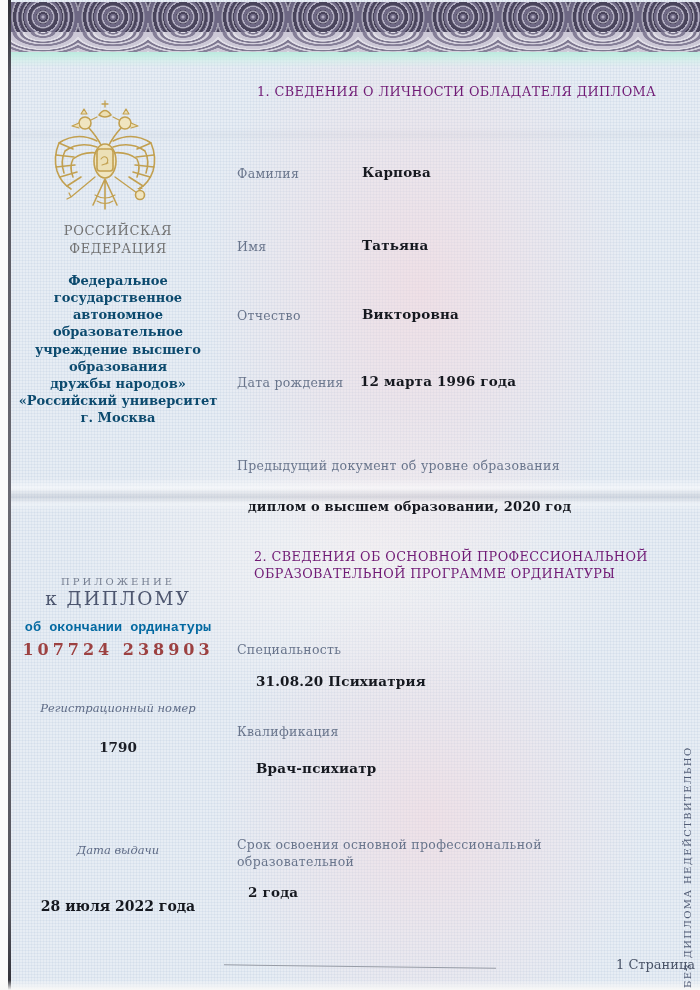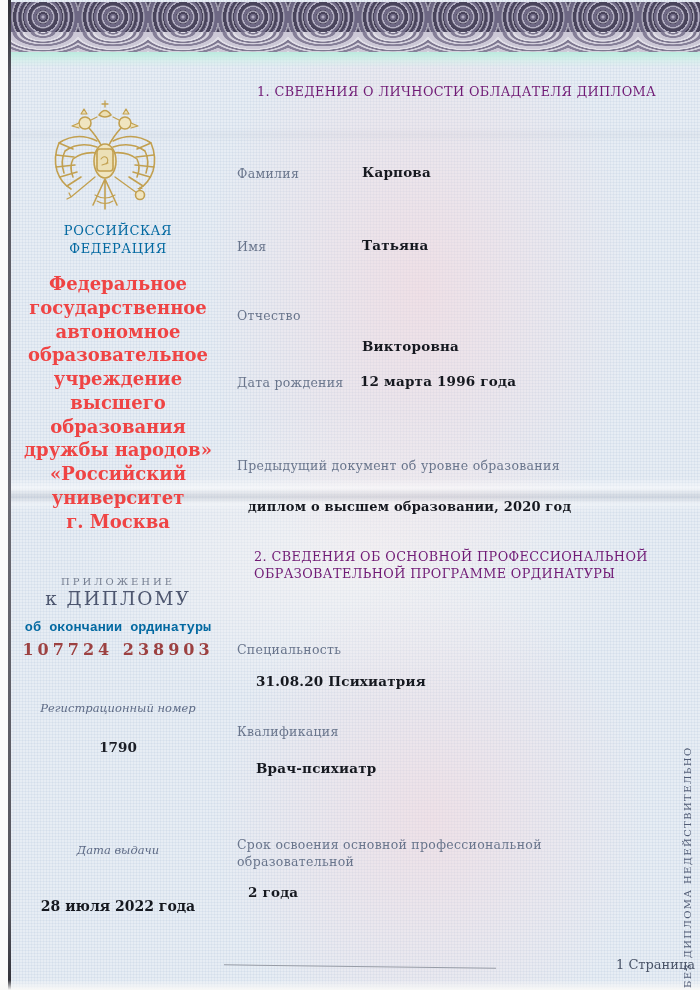--- a/index.html
+++ b/index.html
@@ -106,26 +106,26 @@
       <path d="M58 82 L46 108 M58 82 L58 112 M58 82 L70 108"></path>
       <path d="M48 98 Q58 104 68 98 M50 104 Q58 109 66 104" stroke-width="1.1"></path>
 
       <path d="M48 80 L24 100 M24 100 l-4 2 m4 -2 l-2 -4" stroke-width="1.3"></path>
       <path d="M68 80 L90 96" stroke-width="1.3"></path>
       <circle cx="93" cy="98" r="4.5" fill="#f0e5c0"></circle>
       <path d="M93 93 v-3 M91 91.5 h4" stroke-width="1.1"></path>
     </g>
   </svg>
 
-  <div class="abs centercol" style="top:222px;font-size:13px;color:#0369a1;letter-spacing:0.6px;line-height:1.35;">
+  <div class="abs centercol" style="top:222px;font-size:13px;color:#737373;letter-spacing:0.6px;line-height:1.35;">
     <div>РОССИЙСКАЯ</div>
     <div>ФЕДЕРАЦИЯ</div>
   </div>
 
-  <div class="abs centercol" style="top:272px;font-size:18px;font-weight:bold;color:#ef4444;line-height:1.32;">
+  <div class="abs centercol" style="top:272px;font-size:13px;font-weight:bold;color:#0c4a6e;line-height:1.32;">
     <div>Федеральное государственное</div>
     <div>автономное образовательное</div>
     <div>учреждение высшего образования</div>
     <div>дружбы народов»</div>
     <div>«Российский университет</div>
     <div>г. Москва</div>
   </div>
 
   <div class="abs centercol" style="top:576px;">
     <div style="font-size:10px;color:#767f91;letter-spacing:3px;">ПРИЛОЖЕНИЕ</div>
@@ -143,21 +143,21 @@
 
   <div class="abs sect" style="left:236px;top:84px;width:440px;">1. СВЕДЕНИЯ О ЛИЧНОСТИ ОБЛАДАТЕЛЯ ДИПЛОМА</div>
 
   <div class="abs lbl" style="left:237px;top:166px;">Фамилия</div>
   <div class="abs val" style="left:362px;top:164px;">Карпова</div>
 
   <div class="abs lbl" style="left:237px;top:239px;">Имя</div>
   <div class="abs val" style="left:362px;top:237px;">Татьяна</div>
 
   <div class="abs lbl" style="left:237px;top:308px;">Отчество</div>
-  <div class="abs val" style="left:362px;top:306px;margin-top:32px;">Викторовна</div>
+  <div class="abs val" style="left:362px;top:306px;">Викторовна</div>
 
   <div class="abs lbl" style="left:237px;top:375px;">Дата рождения</div>
   <div class="abs val" style="left:360px;top:373px;">12 марта 1996 года</div>
 
   <div class="abs lbl" style="left:237px;top:458px;">Предыдущий документ об  уровне образования</div>
   <div class="abs val" style="left:248px;top:499px;font-size:13px;">диплом о высшем образовании, 2020 год</div>
 
   <div class="abs sect" style="left:233px;top:549px;width:430px;">
     <div>2. СВЕДЕНИЯ ОБ ОСНОВНОЙ ПРОФЕССИОНАЛЬНОЙ</div>
     <div>ОБРАЗОВАТЕЛЬНОЙ ПРОГРАММЕ ОРДИНАТУРЫ</div>

